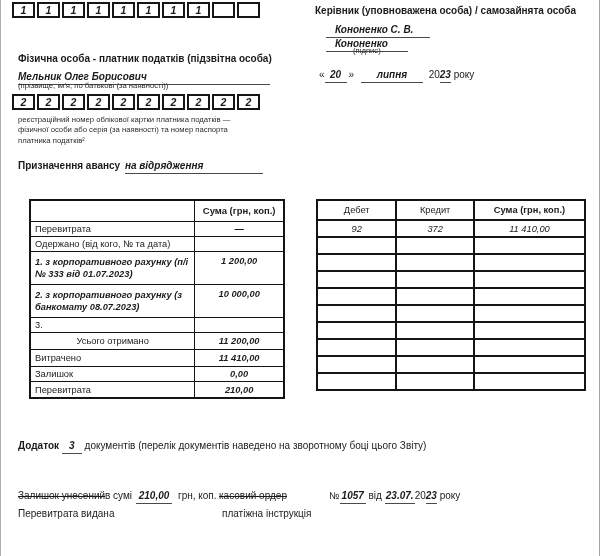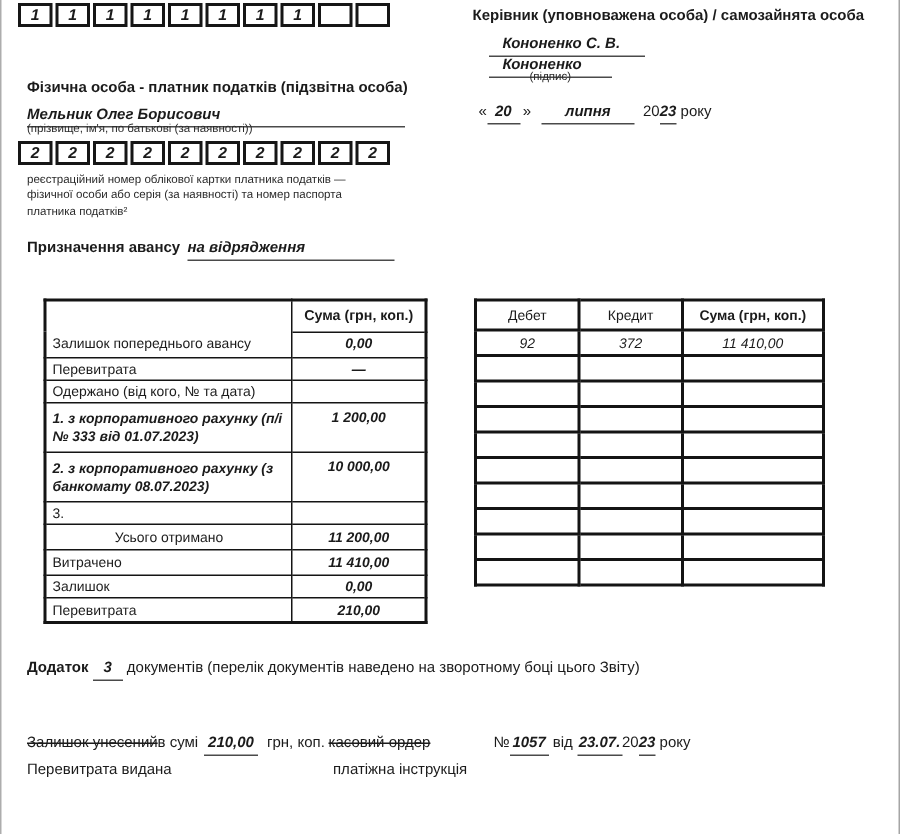--- a/index.html
+++ b/index.html
@@ -22,21 +22,21 @@
   
   table{border-collapse:collapse;background:#fff}
   .ftable{width:256px;border:2px solid #141414}
   .ftable td{border:1.6px solid #141414;font-size:9.3px;padding:1px 4px;vertical-align:middle;line-height:1.3}
   .ftable .sum-h{font-weight:bold;text-align:center;font-size:9.5px}
   .ftable .val{font-style:italic;font-weight:bold;text-align:center}
   .ftable .lab-italic{font-style:italic;font-weight:bold}
   .ftable .lab-center{text-align:center}
   .ftable .no-b-bottom{border-bottom:none}
   .ftable .no-b-top{border-top:none}
-  .atable{width:234px;border:2px solid #141414}
+  .atable{width:270px;border:2px solid #141414}
   .atable td{border:2px solid #141414;font-size:9.3px;height:17px;padding:1px 3px;text-align:center;vertical-align:middle}
   .atable .hdr{font-weight:normal;height:20px}
   .atable .hdr-sum{font-weight:bold}
   .atable .val{font-style:italic;font-weight:normal}
   .seg{display:inline-block}
 </style>
 </head>
 <body>
 
 <div class="page">
@@ -97,24 +97,20 @@
 
   <table class="ftable abs" style="left:28px;top:199px">
     <colgroup>
         <col style="width:166px">
         <col style="width:90px">
       </colgroup>
     <tbody>
         <tr style="height:21px">
       <td class="no-b-bottom"></td>
       <td class="sum-h">Сума (грн, коп.)</td>
-    </tr>
-    <tr style="height:17px">
-      <td class="no-b-top">Залишок попереднього авансу</td>
-      <td class="val">0,00</td>
     </tr>
     <tr style="height:15px">
       <td>Перевитрата</td>
       <td class="val">—</td>
     </tr>
     <tr style="height:15px">
       <td>Одержано (від кого, № та дата)</td>
       <td class="val"></td>
     </tr>
     <tr style="height:33px">

